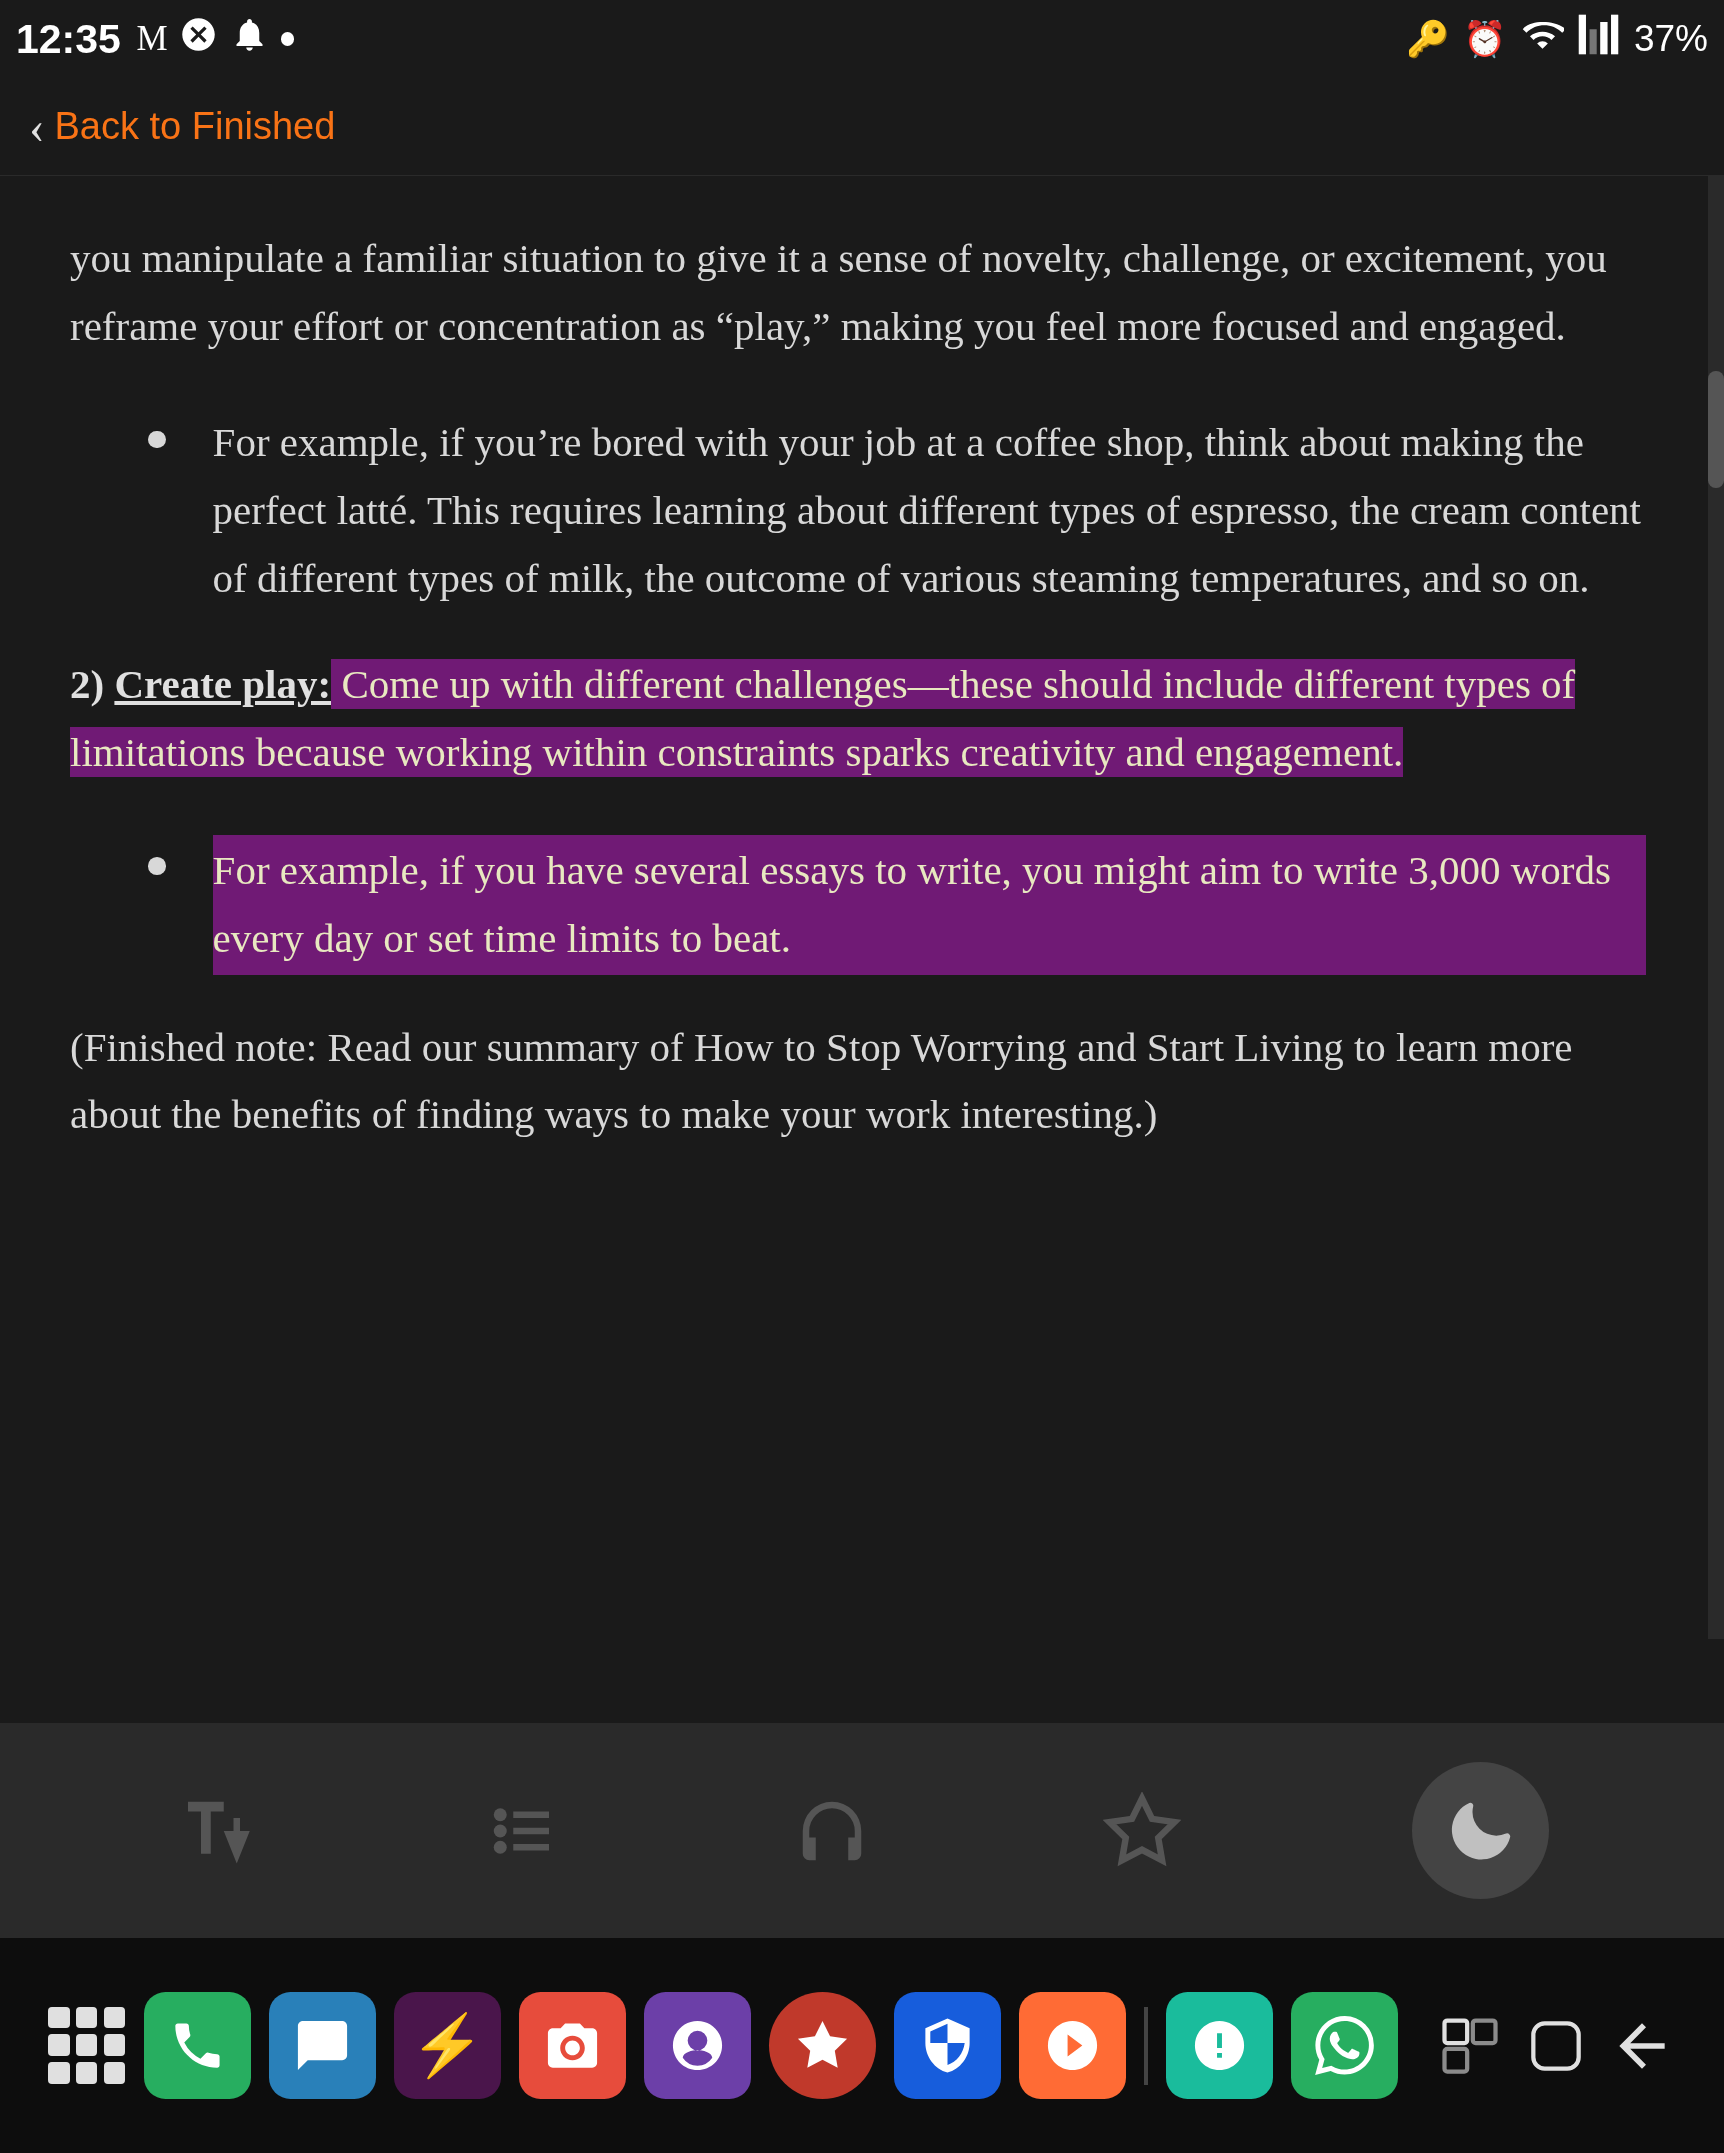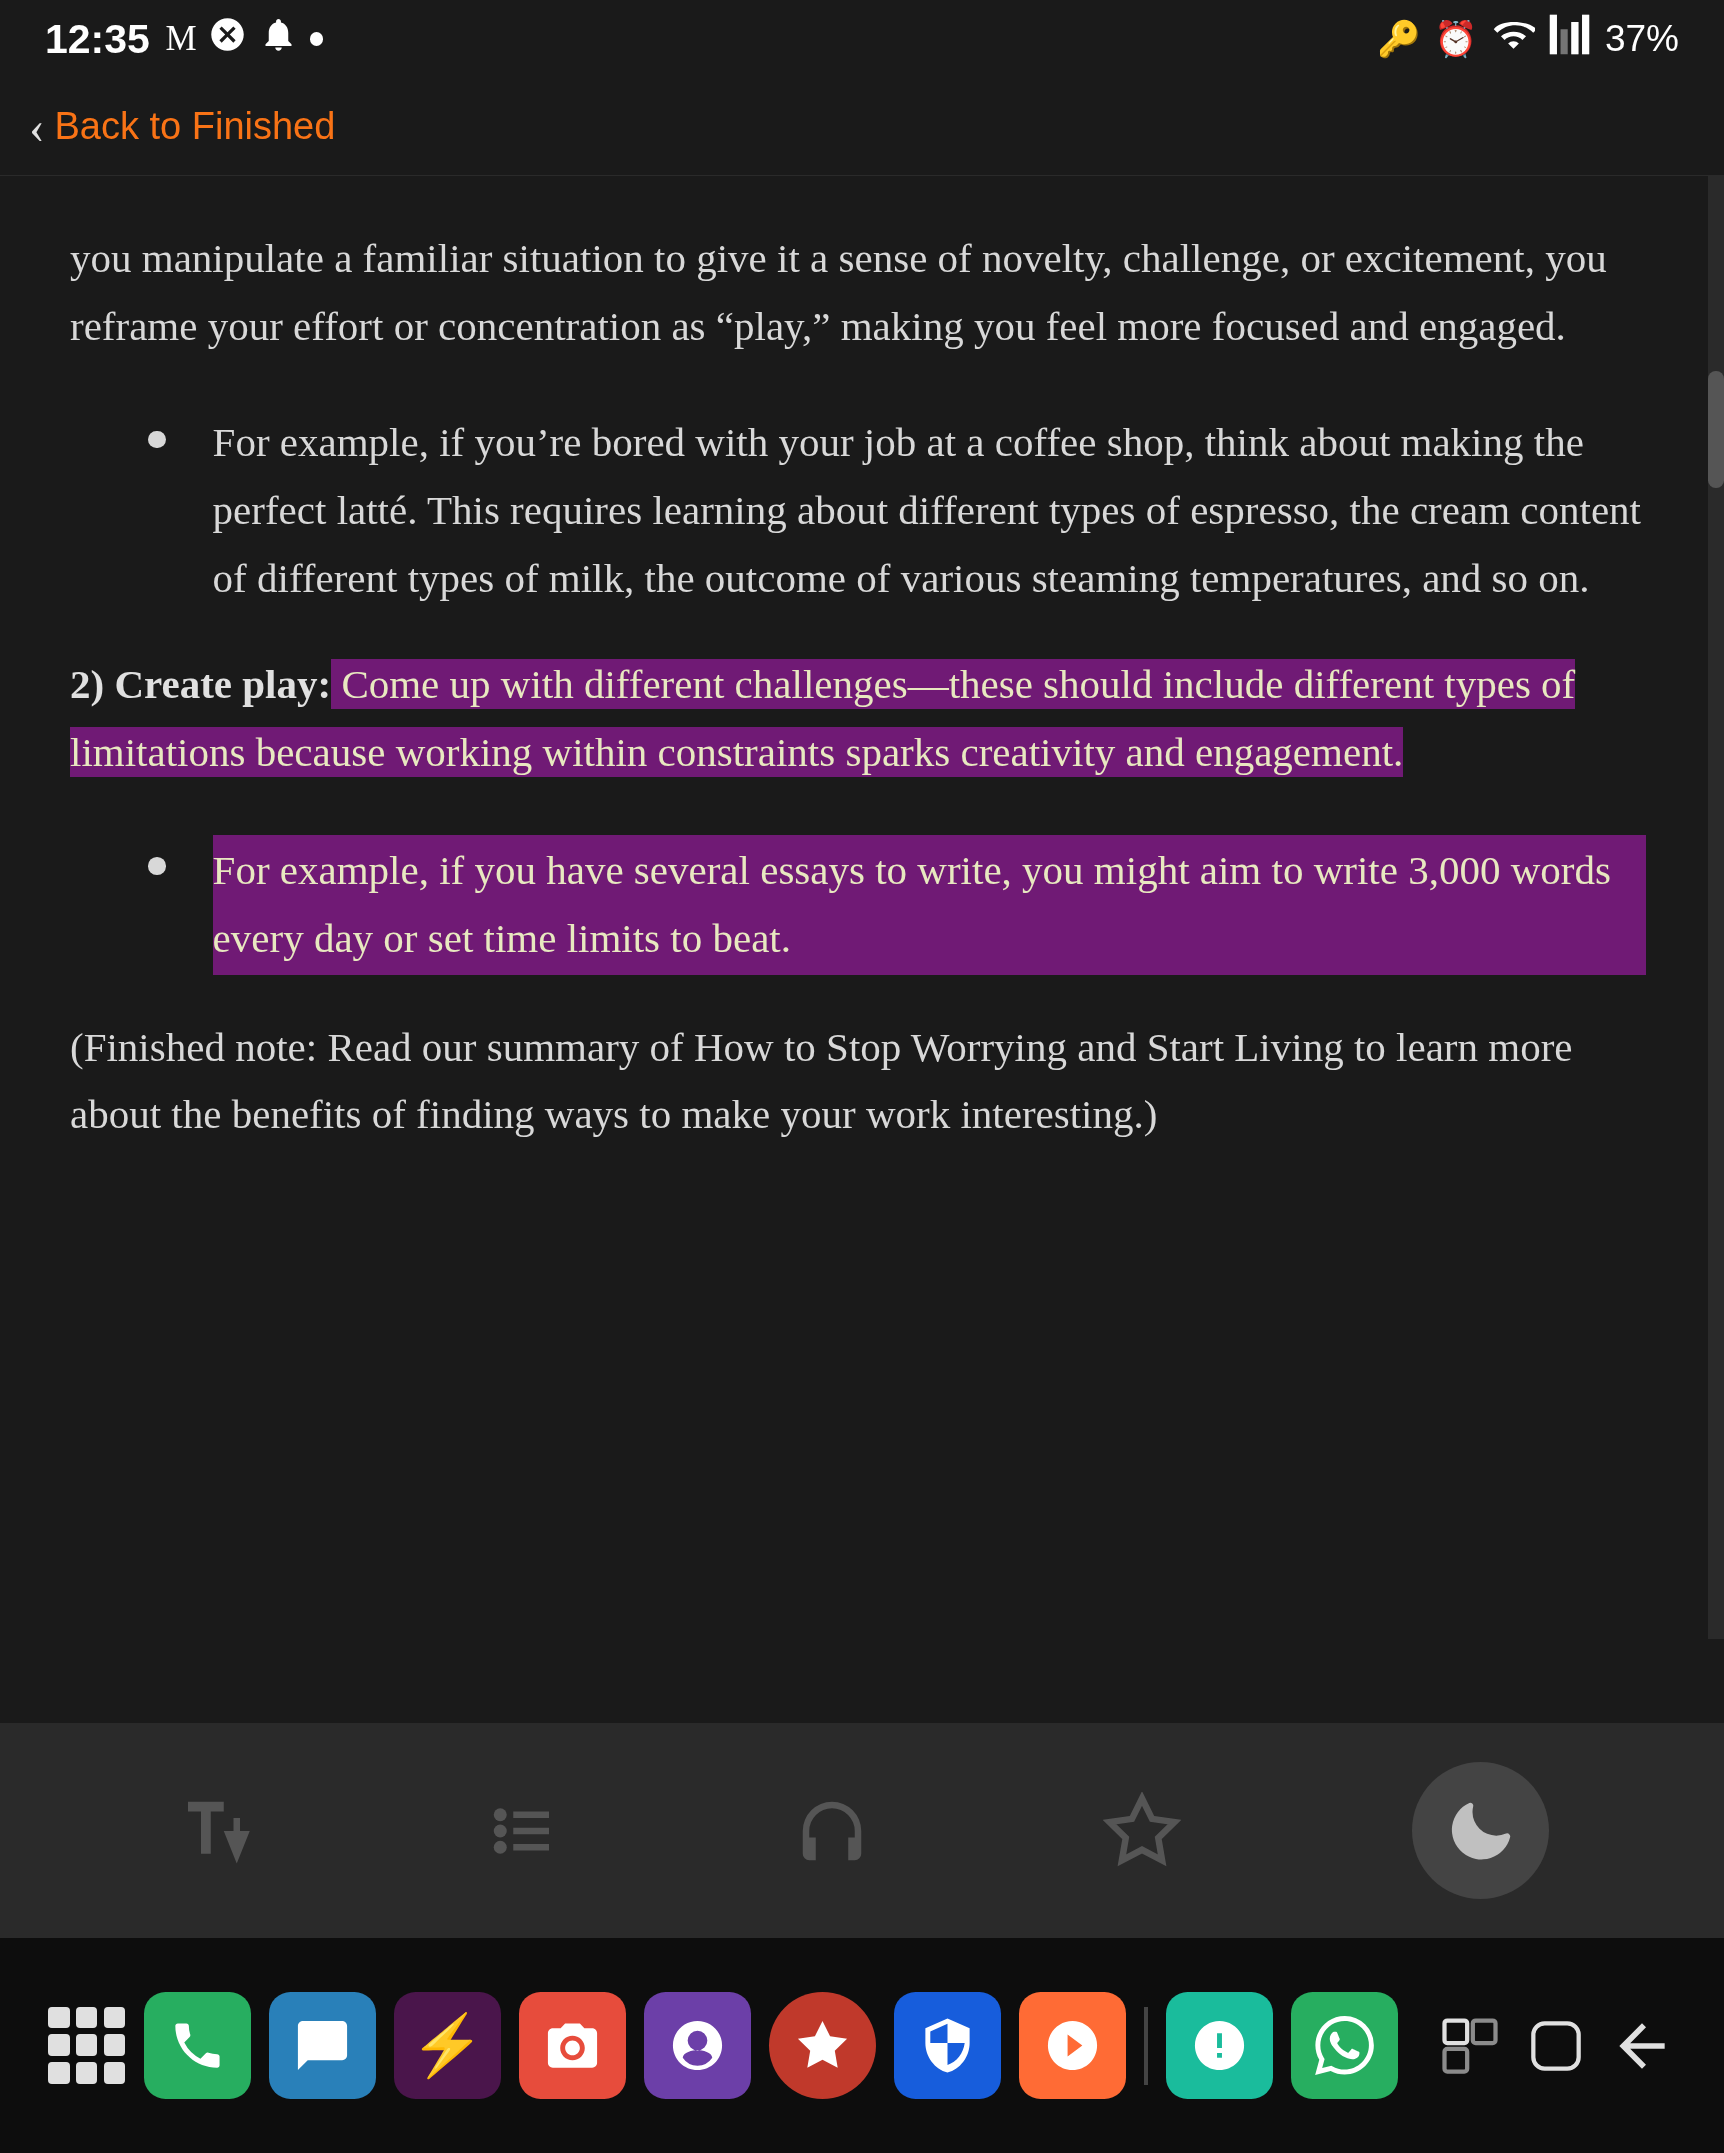--- a/index.html
+++ b/index.html
@@ -18,21 +18,21 @@
       position: relative;
     }
 
     
     .status-bar {
       height: 78px;
       background-color: #1a1a1a;
       display: flex;
       align-items: center;
       justify-content: space-between;
-      padding: 0 45px;
+      padding: 0 16px;
       position: relative;
       z-index: 10;
     }
 
     .status-left {
       display: flex;
       align-items: center;
       gap: 15.6px;
     }
 
@@ -333,21 +333,21 @@
 
 
   <div class="bullet-list">
     <div class="bullet-item">
       <div class="bullet-dot"></div>
       <span>For example, if you’re bored with your job at a coffee shop, think about making the perfect latté. This requires learning about different types of espresso, the cream content of different types of milk, the outcome of various steaming temperatures, and so on.</span>
     </div>
   </div>
 
   <div class="text-block">
-    <span class="section-heading">2) <span style="font-weight:bold; ">Create play:</span></span><span class="highlight"> Come up with different challenges—these should include different types of limitations because working within constraints sparks creativity and engagement.</span>
+    <span class="section-heading">2) <span style="font-weight:bold; text-decoration:underline;">Create play:</span></span><span class="highlight"> Come up with different challenges—these should include different types of limitations because working within constraints sparks creativity and engagement.</span>
   </div>
 
   <div class="bullet-list">
     <div class="bullet-item">
       <div class="bullet-dot"></div>
       <span class="highlight">For example, if you have several essays to write, you might aim to write 3,000 words every day or set time limits to beat.</span>
     </div>
   </div>
 
   <div class="text-block">

